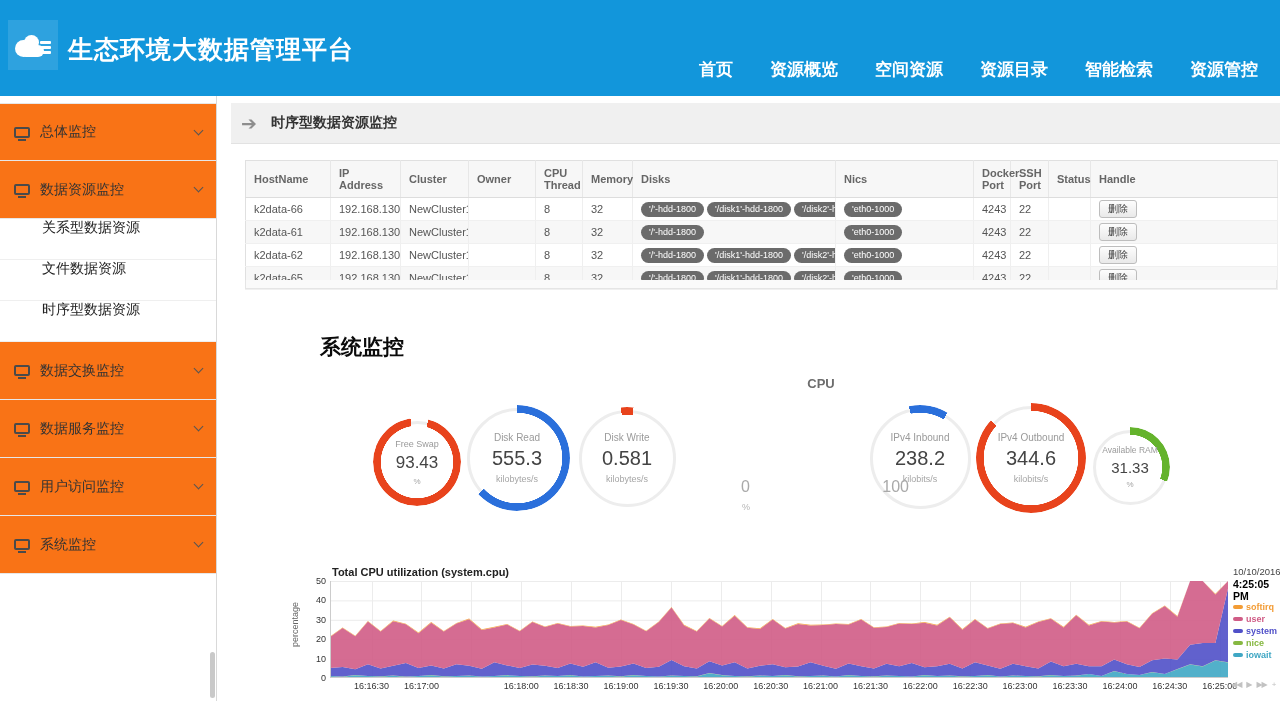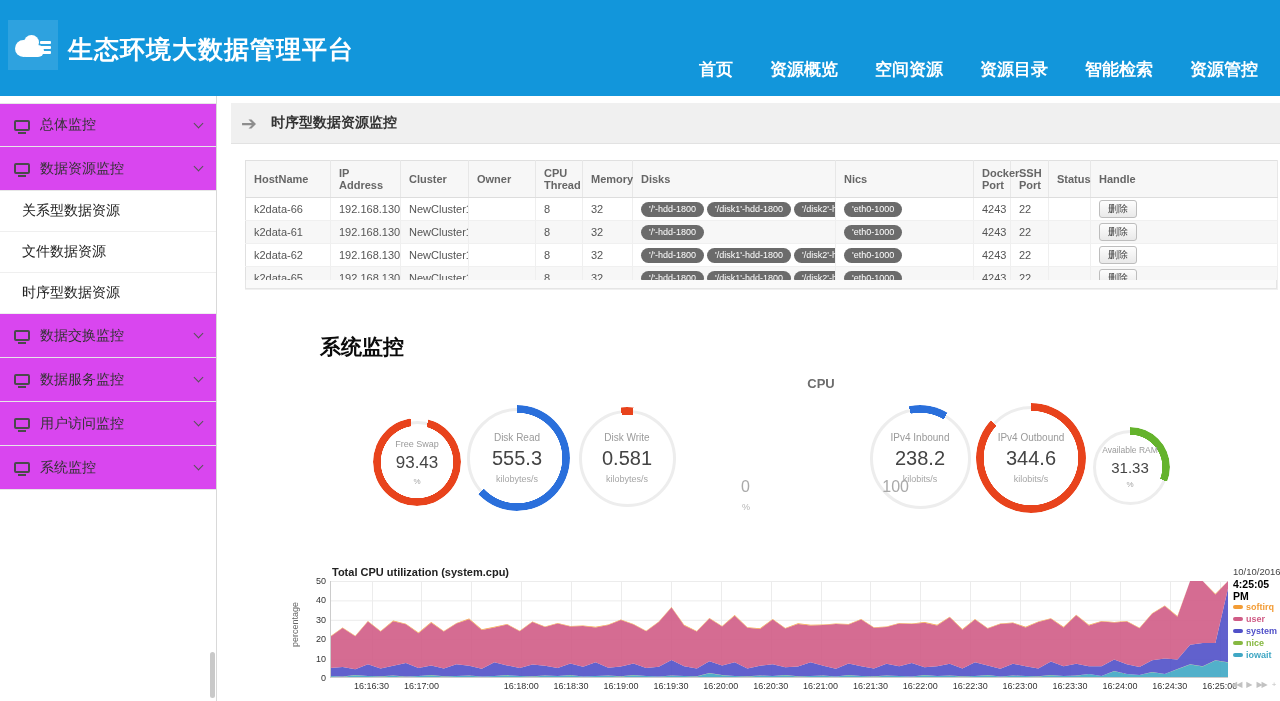--- a/index.html
+++ b/index.html
@@ -15,28 +15,28 @@
   .cloud .c2 { position:absolute; left:9px; top:0; width:15px; height:15px; border-radius:50%; background:#fff; }
   .cloud .c3 { position:absolute; left:5px; bottom:0; width:24px; height:12px; border-radius:6px; background:#fff; }
   .cloud .bar { position:absolute; right:0; width:11px; height:3px; background:#fff; border-radius:1px; }
   .app-title { position:absolute; left:68px; top:33px; color:#fff; font-size:25px; font-weight:bold; letter-spacing:1px; }
   #topnav { position:absolute; right:22px; top:58px; display:flex; gap:37px; }
   #topnav span { color:#fff; font-size:17px; font-weight:bold; cursor:pointer; white-space:nowrap; }
 
   
   #sidebar { position:absolute; left:0; top:96px; width:217px; height:605px; background:#fff;
     border-right:1px solid #d9d9d9; padding-top:7px; }
-  .side-item { height:44px; display:flex; align-items:center; padding:0 14px;
-    border-bottom:1px solid #e7e7e7; font-size:14px; color:#333; cursor:pointer; background:#d946ef; }
+  .side-item { height:58px; display:flex; align-items:center; padding:0 14px;
+    border-bottom:1px solid #e7e7e7; font-size:14px; color:#333; cursor:pointer; background:#f97316; }
   .side-item:first-child { border-top:1px solid #e7e7e7; }
   .mi { width:16px; height:11px; border:2px solid #4a4a4a; border-radius:2px; position:relative; margin-right:10px; flex:none; }
   .mi::after { content:''; position:absolute; left:2px; right:2px; bottom:-5px; height:2px; background:#4a4a4a; }
   .chev { width:7px; height:7px; border-right:1.6px solid #555; border-bottom:1.6px solid #555;
     transform:rotate(45deg); margin-left:auto; margin-top:-4px; flex:none; }
-  .side-sub { height:41px; display:flex; align-items:center; padding-left:22px;
+  .side-sub { height:41px; display:flex; align-items:flex-start; padding-left:42px;
     border-bottom:1px solid #efefef; font-size:14px; color:#222; cursor:pointer; }
   .side-scroll { position:absolute; left:210px; top:652px; width:5px; height:46px;
     background:#c9c9c9; border-radius:3px; }
 
   
   .crumb { position:absolute; left:231px; top:103px; width:1049px; height:41px; background:#f0f0f0;
     border-bottom:1px solid #e2e2e2; display:flex; align-items:center; padding-left:10px; }
   .crumb-arrow { color:#8d8d8d; font-size:19px; font-weight:bold; margin-right:14px; }
   .crumb-title { font-size:14px; font-weight:bold; color:#333; }
 

